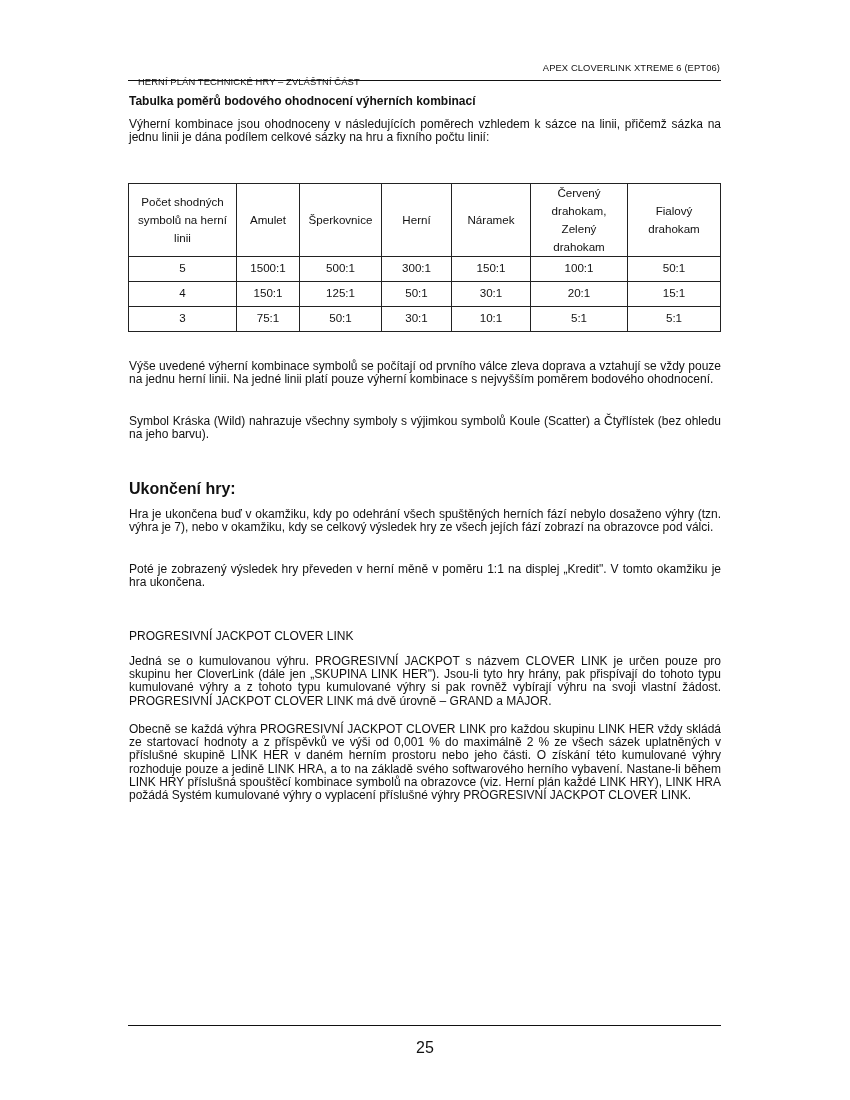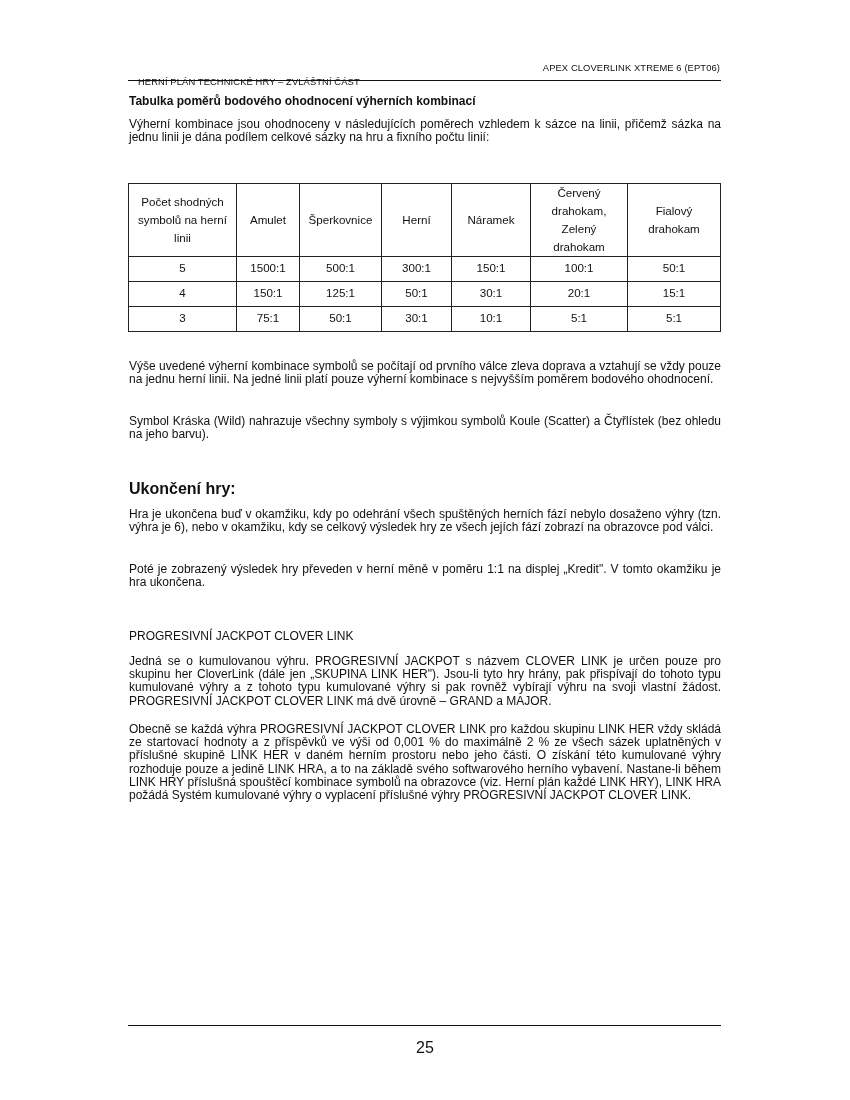--- a/index.html
+++ b/index.html
@@ -78,21 +78,21 @@
       <td class="v-grey">5:1</td>
       <td class="v-grey">5:1</td>
     </tr>
   </tbody>
     </table>
 
   <p class="content para" style="top:360px;">Výše uvedené výherní kombinace symbolů se počítají od prvního válce zleva doprava a vztahují se vždy pouze na jednu herní linii. Na jedné linii platí pouze výherní kombinace s nejvyšším poměrem bodového ohodnocení.</p>
   <p class="content para" style="top:415px;">Symbol Kráska (Wild) nahrazuje všechny symboly s výjimkou symbolů Koule (Scatter) a Čtyřlístek (bez ohledu na jeho barvu).</p>
 
   <div class="content h-bold" style="top:482px; font-size:16px;">Ukončení hry:</div>
-  <p class="content para" style="top:508px;">Hra je ukončena buď v okamžiku, kdy po odehrání všech spuštěných herních fází nebylo dosaženo výhry (tzn. výhra je 6), nebo v okamžiku, kdy se celkový výsledek hry ze všech jejích fází zobrazí na obrazovce pod válci.</p>
+  <p class="content para" style="top:508px;">Hra je ukončena buď v okamžiku, kdy po odehrání všech spuštěných herních fází nebylo dosaženo výhry (tzn. výhra je 7), nebo v okamžiku, kdy se celkový výsledek hry ze všech jejích fází zobrazí na obrazovce pod válci.</p>
   <p class="content para" style="top:563px;">Poté je zobrazený výsledek hry převeden v herní měně v poměru 1:1 na displej „Kredit". V tomto okamžiku je hra ukončena.</p>
 
   <div class="content" style="top:630px;">PROGRESIVNÍ JACKPOT CLOVER LINK</div>
   <p class="content para" style="top:655px;">Jedná se o kumulovanou výhru. PROGRESIVNÍ JACKPOT s názvem CLOVER LINK je určen pouze pro skupinu her CloverLink (dále jen „SKUPINA LINK HER"). Jsou-li tyto hry hrány, pak přispívají do tohoto typu kumulované výhry a z tohoto typu kumulované výhry si pak rovněž vybírají výhru na svoji vlastní žádost. PROGRESIVNÍ JACKPOT CLOVER LINK má dvě úrovně – GRAND a MAJOR.</p>
   <p class="content para" style="top:723px;">Obecně se každá výhra PROGRESIVNÍ JACKPOT CLOVER LINK pro každou skupinu LINK HER vždy skládá ze startovací hodnoty a z příspěvků ve výši od 0,001 % do maximálně 2 % ze všech sázek uplatněných v příslušné skupině LINK HER v daném herním prostoru nebo jeho části. O získání této kumulované výhry rozhoduje pouze a jedině LINK HRA, a to na základě svého softwarového herního vybavení. Nastane-li během LINK HRY příslušná spouštěcí kombinace symbolů na obrazovce (viz. Herní plán každé LINK HRY), LINK HRA požádá Systém kumulované výhry o vyplacení příslušné výhry PROGRESIVNÍ  JACKPOT CLOVER LINK.</p>
 
   <div class="foot-rule"></div>
   <div class="page-num">25</div>
 </div>
 

